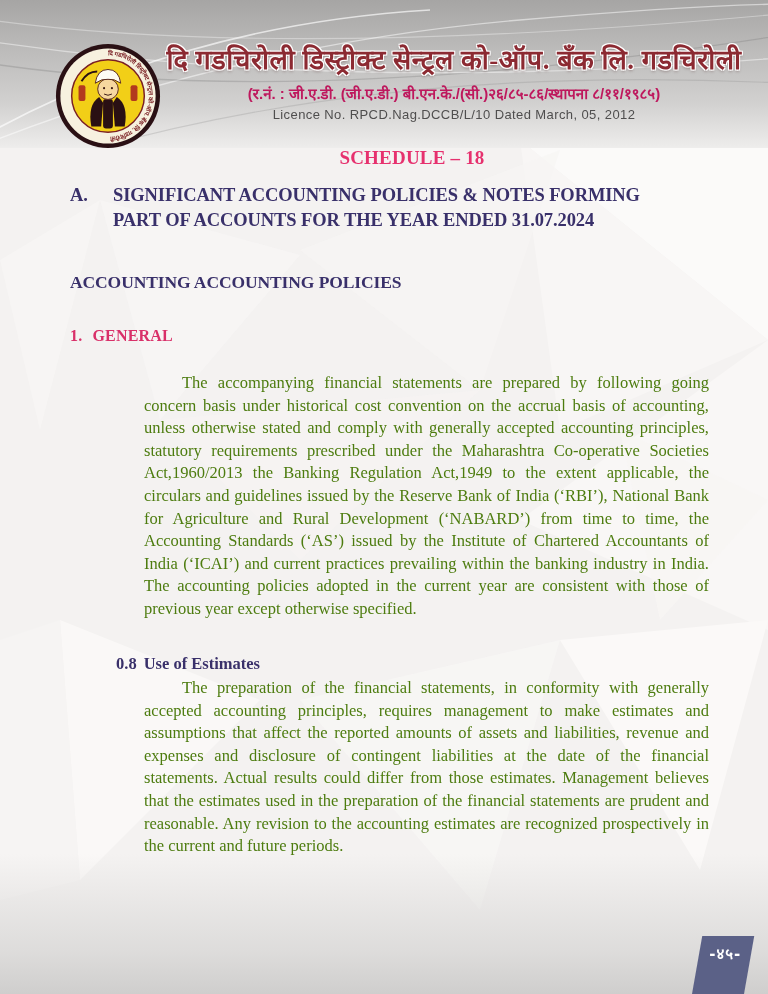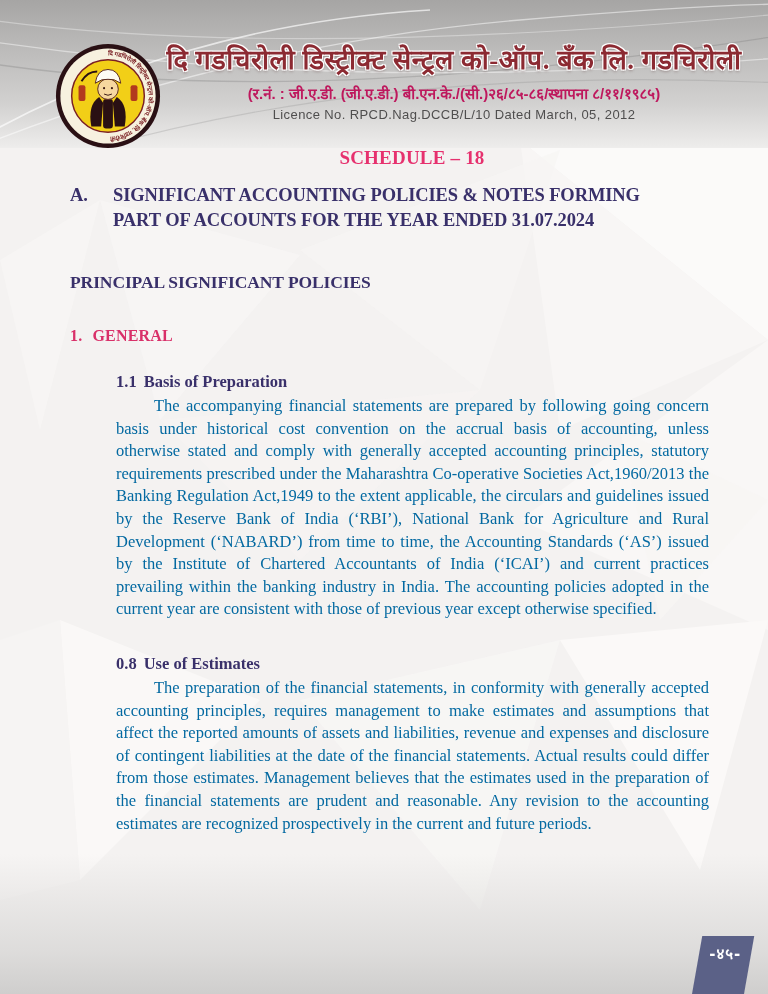--- a/index.html
+++ b/index.html
@@ -62,22 +62,22 @@
     position:absolute;top:327px;left:70px;
     font-size:16px;font-weight:bold;color:#d93069;letter-spacing:.2px;
   }
   .general .num{margin-right:10px;}
   .subsection{position:absolute;left:116px;width:593px;}
   .sub-11{top:372px;}
   .sub-12{top:654px;}
   .sub-head{font-size:16.5px;font-weight:bold;color:#39306a;margin-bottom:3px;}
   .sub-head .num{margin-right:7px;}
   .sub-body{
-    font-size:16.5px;line-height:22.6px;color:#0369a1;
-    text-align:justify;text-indent:38px;
+    font-size:16.5px;line-height:22.6px;color:#4d7c0f;
+    text-align:justify;text-indent:38px;margin-left:28px;
   }
   
   .page-badge{
     position:absolute;right:24px;bottom:0;width:52px;height:58px;z-index:5;
     background:#5b6187;transform:skewX(-10deg);transform-origin:bottom;
     text-align:center;
   }
   .page-badge span{
     display:inline-block;transform:skewX(10deg);
     margin-top:7px;color:#ffffff;font-size:15px;font-weight:bold;
@@ -156,30 +156,27 @@
     <div class="schedule-title">SCHEDULE – 18</div>
 
     <div class="section-a">
       <span class="sec-label">A.</span>
       <span class="sec-title">
         <span>SIGNIFICANT ACCOUNTING POLICIES &amp; NOTES FORMING</span><br>
         <span>PART OF ACCOUNTS FOR THE YEAR ENDED 31.07.2024</span>
       </span>
     </div>
 
-    <div class="principal">PRINCIPAL SIGNIFICANT POLICIES</div>
+    <div class="principal">ACCOUNTING ACCOUNTING POLICIES</div>
 
     <div class="general">
       <span class="num">1.</span><span>GENERAL</span>
     </div>
 
     <div class="subsection sub-11">
-      <div class="sub-head">
-        <span class="num">1.1</span><span>Basis of Preparation</span>
-      </div>
       <div class="sub-body">The accompanying financial statements are prepared by following going concern basis under historical cost convention on the accrual basis of accounting, unless otherwise stated and comply with generally accepted accounting principles, statutory requirements prescribed under the Maharashtra Co-operative Societies Act,1960/2013 the Banking Regulation Act,1949 to the extent applicable, the circulars and guidelines issued by the Reserve Bank of India (‘RBI’), National Bank for Agriculture and Rural Development (‘NABARD’) from time to time, the Accounting Standards (‘AS’) issued by the Institute of Chartered Accountants of India (‘ICAI’) and current practices prevailing within the banking industry in India. The accounting policies adopted in the current year are consistent with those of previous year except otherwise specified.</div>
     </div>
 
     <div class="subsection sub-12">
       <div class="sub-head">
         <span class="num">0.8</span><span>Use of Estimates</span>
       </div>
       <div class="sub-body">The preparation of the financial statements, in conformity with generally accepted accounting principles, requires management to make estimates and assumptions that affect the reported amounts of assets and liabilities, revenue and expenses and disclosure of contingent liabilities at the date of the financial statements. Actual results could differ from those estimates. Management believes that the estimates used in the preparation of the financial statements are prudent and reasonable. Any revision to the accounting estimates are recognized prospectively in the current and future periods.</div>
     </div>
 

